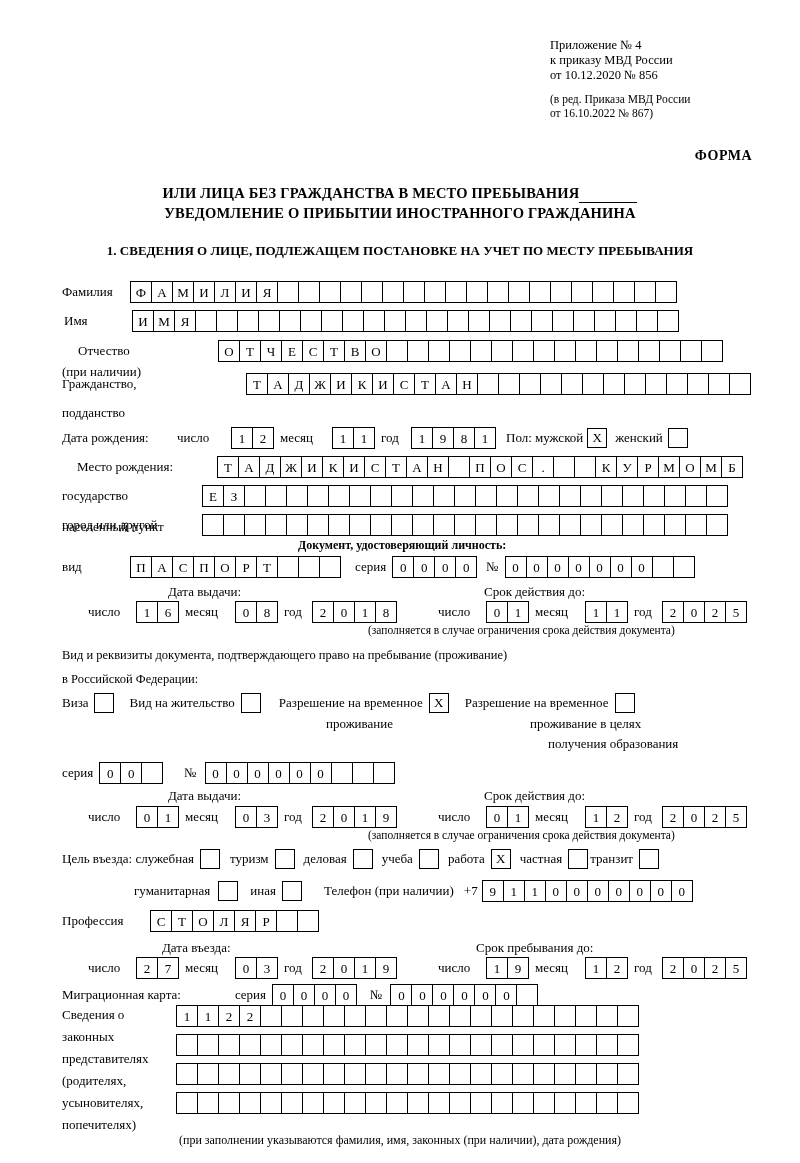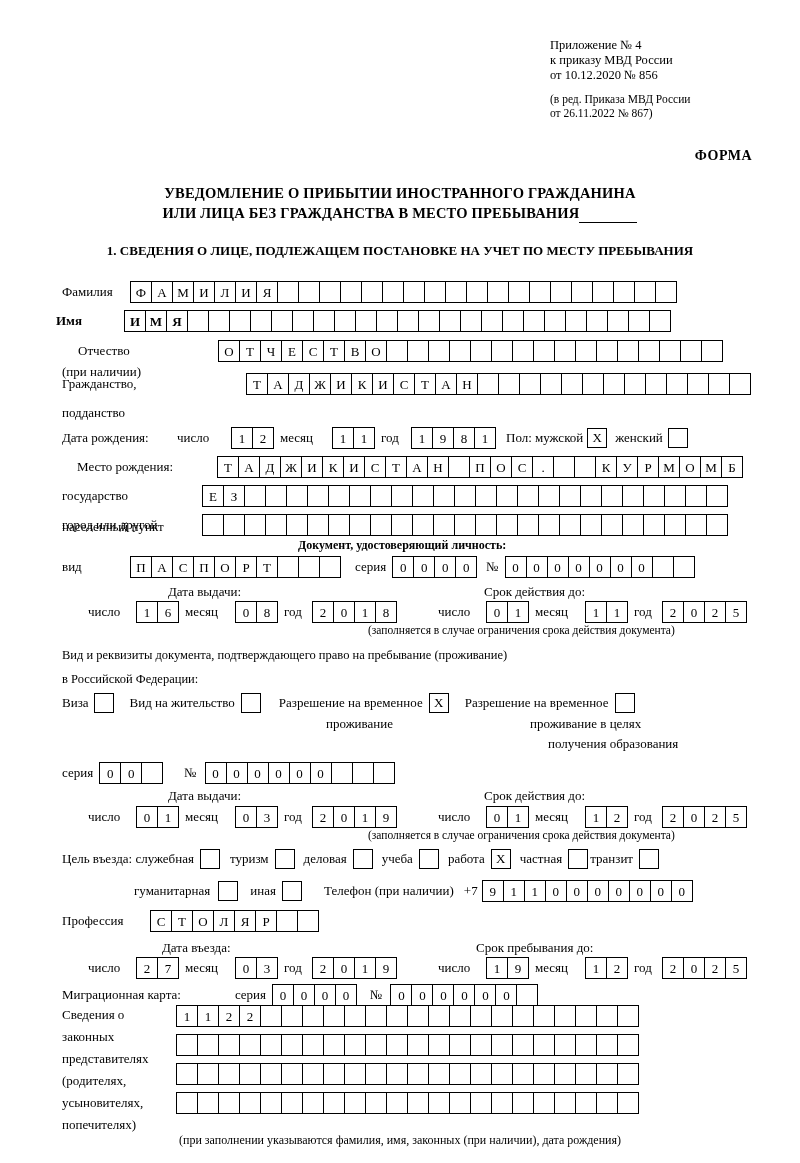--- a/index.html
+++ b/index.html
@@ -65,27 +65,27 @@
 </head>
 <body>
 
 <div class="page">
 
   <div class="hdr">
     <div>Приложение № 4</div>
     <div>к приказу МВД России</div>
     <div>от 10.12.2020 № 856</div>
     <div class="small">(в ред. Приказа МВД России</div>
-    <div class="small" style="margin-top:0">от 26.11.2022 № 867)</div>
+    <div class="small" style="margin-top:0">от 16.10.2022 № 867)</div>
   </div>
   <div class="forma">ФОРМА</div>
 
   <div class="title">
+    <div><span>ИЛИ ЛИЦА БЕЗ ГРАЖДАНСТВА В МЕСТО ПРЕБЫВАНИЯ</span><span class="ul"></span></div>
     <div>УВЕДОМЛЕНИЕ О ПРИБЫТИИ ИНОСТРАННОГО ГРАЖДАНИНА</div>
-    <div><span>ИЛИ ЛИЦА БЕЗ ГРАЖДАНСТВА В МЕСТО ПРЕБЫВАНИЯ</span><span class="ul"></span></div>
   </div>
   <div class="section1">1. СВЕДЕНИЯ О ЛИЦЕ, ПОДЛЕЖАЩЕМ ПОСТАНОВКЕ НА УЧЕТ ПО МЕСТУ ПРЕБЫВАНИЯ</div>
 
   <div class="row" style="top:281px;left:62px;">
     <div class="lbl" style="width:68px">Фамилия</div>
     <div class="boxes">
         <div class="bx">Ф</div>
         <div class="bx">А</div>
         <div class="bx">М</div>
         <div class="bx">И</div>
@@ -107,21 +107,21 @@
         <div class="bx"></div>
         <div class="bx"></div>
         <div class="bx"></div>
         <div class="bx"></div>
         <div class="bx"></div>
         <div class="bx"></div>
         <div class="bx"></div>
       </div>
   </div>
 
-  <div class="row" style="top:310px;left:56px;font-weight:bold;">
+  <div class="row" style="top:310px;left:64px;">
     <div class="lbl" style="width:68px">Имя</div>
     <div class="boxes">
         <div class="bx">И</div>
         <div class="bx">М</div>
         <div class="bx">Я</div>
         <div class="bx"></div>
         <div class="bx"></div>
         <div class="bx"></div>
         <div class="bx"></div>
         <div class="bx"></div>

